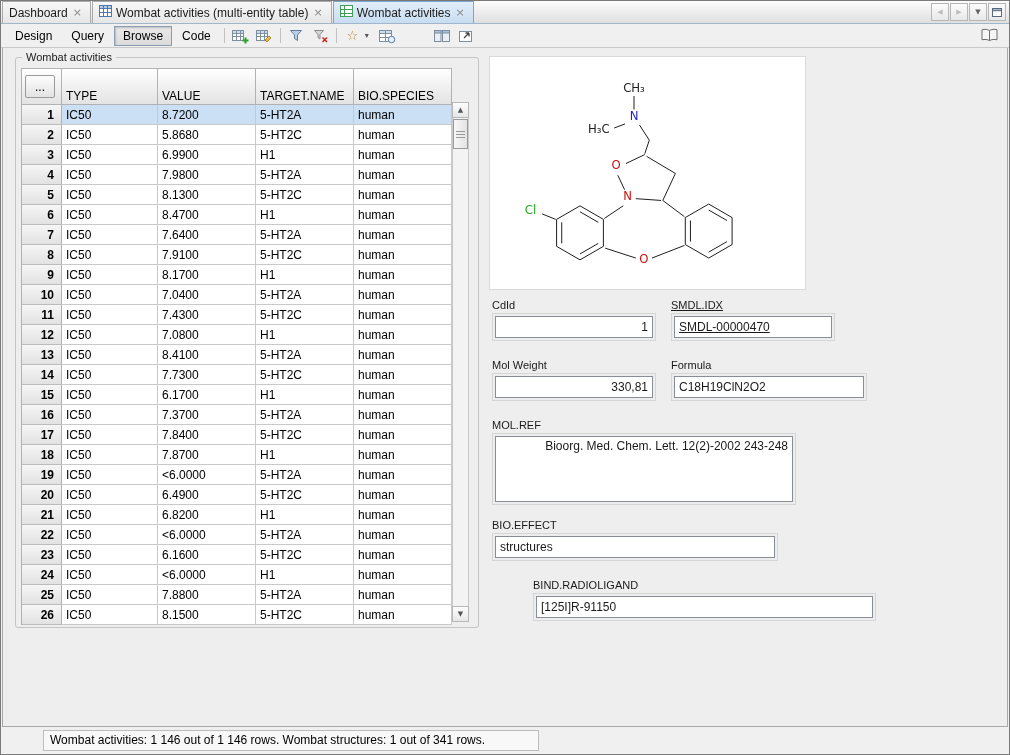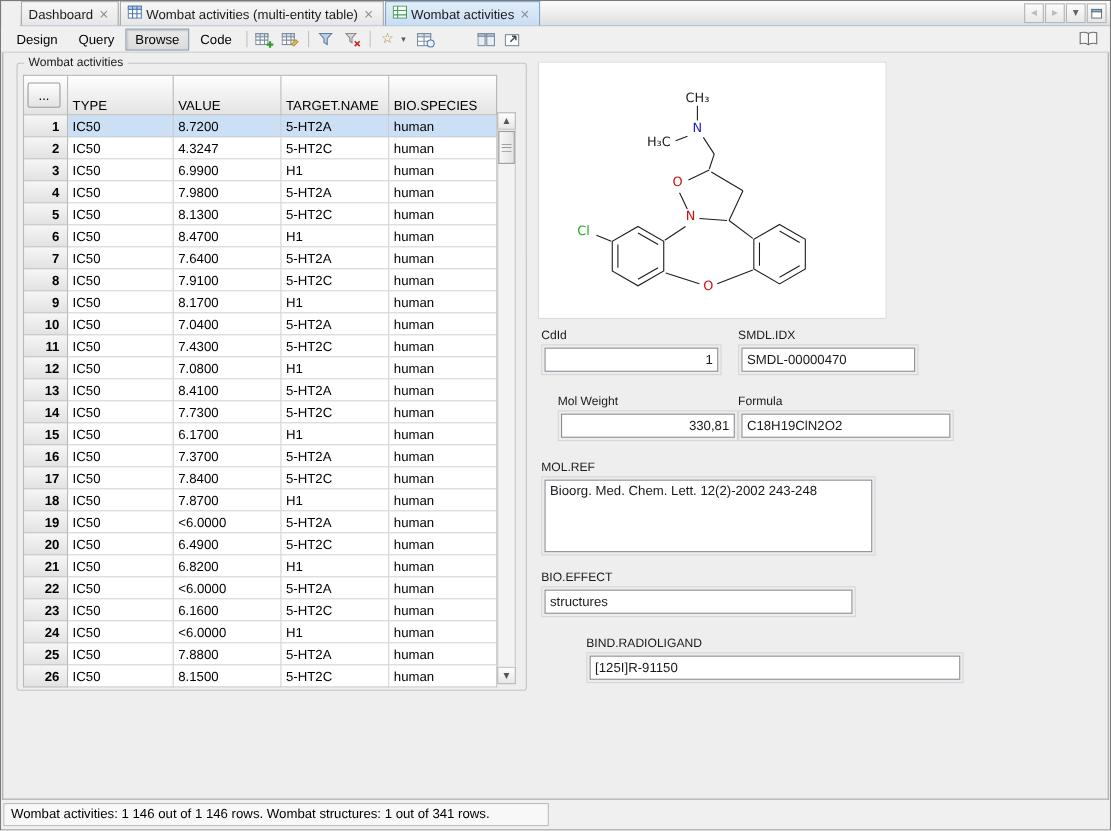--- a/index.html
+++ b/index.html
@@ -5,21 +5,21 @@
   * { margin:0; padding:0; box-sizing:border-box; }
   html,body { background:#ffffff; }
   body { font-family:"Liberation Sans", sans-serif; }
   .glyph { font-family:"DejaVu Sans", sans-serif; }
 
   .window { width:1010px; height:755px; border:1px solid #7a7a7a; background:#f0f0f0;
             display:flex; flex-direction:column; position:relative; overflow:hidden; }
 
   
   .tabbar { flex:0 0 23px; display:flex; align-items:flex-end; background:linear-gradient(#fcfcfc,#dfdfdf);
-            border-bottom:1px solid #9fb6cd; padding-left:1px;margin-left:17px; }
+            border-bottom:1px solid #9fb6cd; padding-left:1px; }
   .tab { height:22px; display:flex; align-items:center; gap:4px; padding:0 7px 0 6px;
          border:1px solid #aaaaaa; border-bottom:none; background:linear-gradient(#f8f8f8,#e6e6e6);
          font-size:12px; color:#1a1a1a; white-space:nowrap; cursor:default; }
   .tab + .tab { margin-left:1px; }
   .tab.active { background:linear-gradient(#e2eefa,#c8ddf2); border-color:#7fa7cc; }
   .tab-close { color:#8a8a8a; font-size:11px; line-height:10px; padding:0 1px; }
   .tab-nav { margin-left:auto; display:flex; align-items:center; gap:1px; padding:0 3px 2px 0; }
   .nav-btn { width:18px; height:18px; border:1px solid #b6b6b6; background:linear-gradient(#fcfcfc,#e8e8e8);
              display:flex; align-items:center; justify-content:center; font-size:7px; color:#666; }
   .nav-btn.disabled { color:#bdbdbd; }
@@ -75,31 +75,31 @@
   .mol { width:100%; height:100%; display:block; }
   .at text { font:13px "DejaVu Sans", sans-serif; stroke:#ffffff; stroke-width:3px; paint-order:stroke; }
 
   
   .fld { position:absolute; font-size:11px; color:#1a1a1a; }
   .fld-label { margin-bottom:2px; }
   .widget { border:1px solid #d6d6d6; background:#ededed; padding:2px; }
   .input { border:1px solid #888d96; background:#ffffff; height:22px; line-height:20px; font-size:12px;
            padding:0 4px; overflow:hidden; white-space:nowrap; }
   .input.num { text-align:right; }
-  .input.area { height:66px; white-space:normal; line-height:14px; padding:2px 4px; }
+  .input.area { height:66px; white-space:normal; line-height:14px; padding:2px 4px;text-align:right; }
   #fld-cdid      { left:489px; top:251px; width:164px; }
-  #fld-smdl      { left:668px; top:251px; width:164px; }
-  #fld-molweight { left:504px; top:311px; width:164px; }
+  #fld-smdl      { left:668px; top:251px; width:164px;text-decoration:underline; }
+  #fld-molweight { left:489px; top:311px; width:164px; }
   #fld-formula   { left:668px; top:311px; width:196px; }
   #fld-molref    { left:489px; top:371px; width:304px; }
   #fld-bioeffect { left:489px; top:471px; width:286px; }
   #fld-radio     { left:489px; top:531px; width:343px;margin-left:41px; }
 
   
-  .statusbar { flex:0 0 27px; display:flex; align-items:center; padding:3px 0 3px 2px; background:#f0f0f0; }
+  .statusbar { flex:0 0 27px; display:flex; align-items:center; padding:3px 0 3px 2px; background:#f0f0f0;margin-left:40px; }
   .status-box { width:496px; height:21px; border:1px solid #bdbdbd; background:#f8f8f8;
                 font-size:12px; padding:2px 6px; white-space:nowrap; overflow:hidden; }
 </style>
 </head>
 <body>
 
 <div class="window">
 
   <div class="tabbar">
     <div class="tab">
@@ -240,21 +240,21 @@
             <tr class="selected">
               <th>1</th>
               <td>IC50</td>
               <td>8.7200</td>
               <td>5-HT2A</td>
               <td>human</td>
             </tr>
             <tr>
               <th>2</th>
               <td>IC50</td>
-              <td>4.3247</td>
+              <td>5.8680</td>
               <td>5-HT2C</td>
               <td>human</td>
             </tr>
             <tr>
               <th>3</th>
               <td>IC50</td>
               <td>6.9900</td>
               <td>H1</td>
               <td>human</td>
             </tr>

